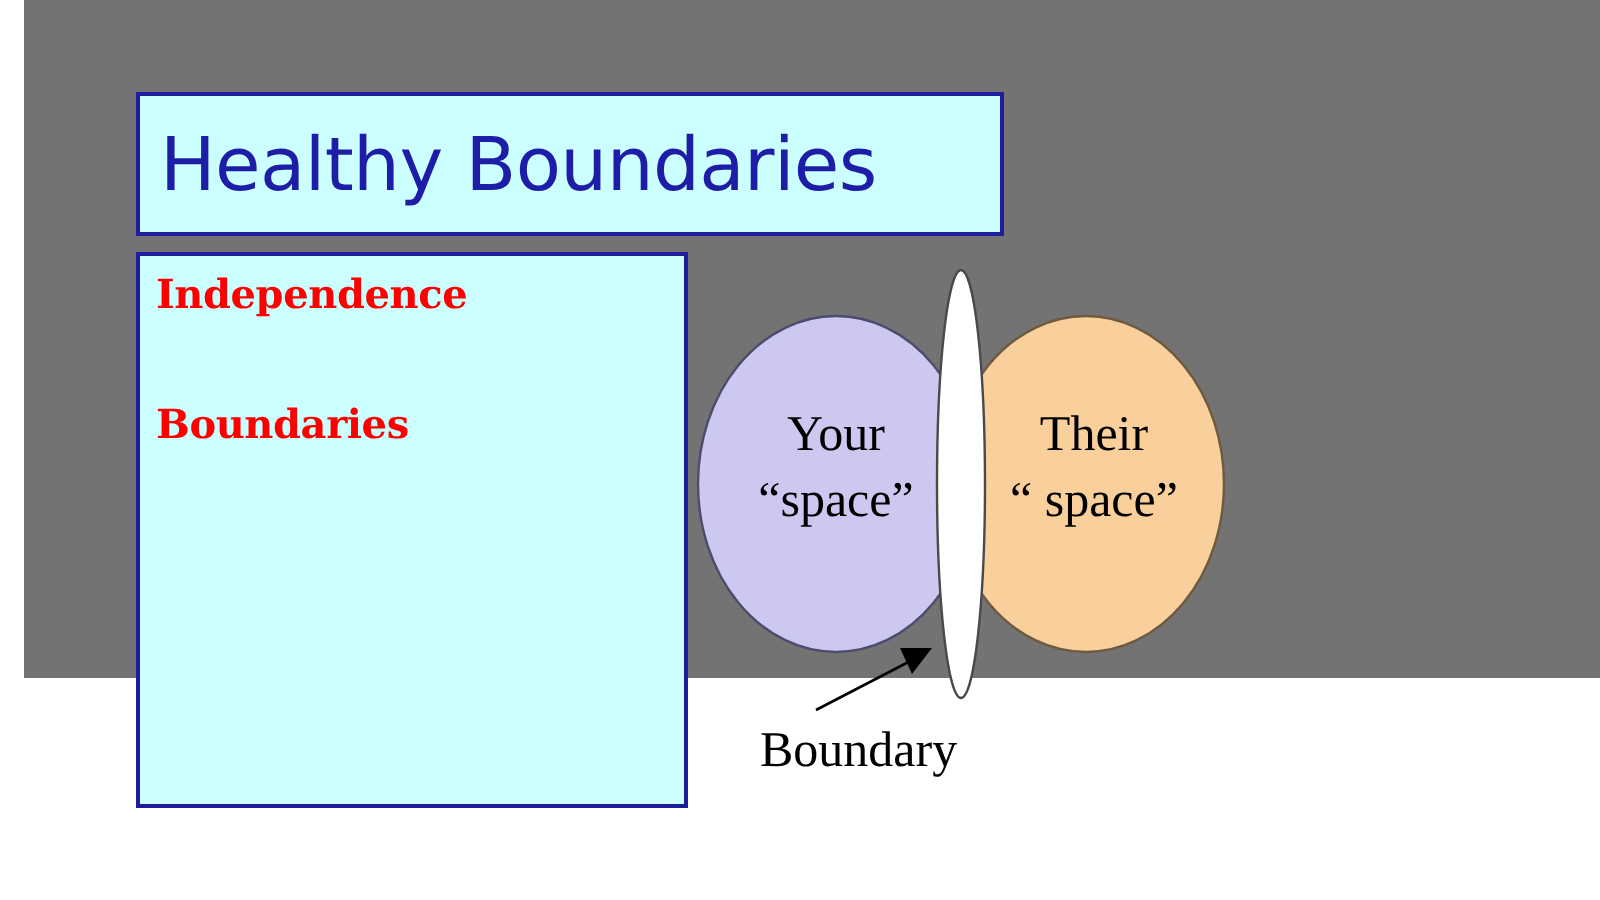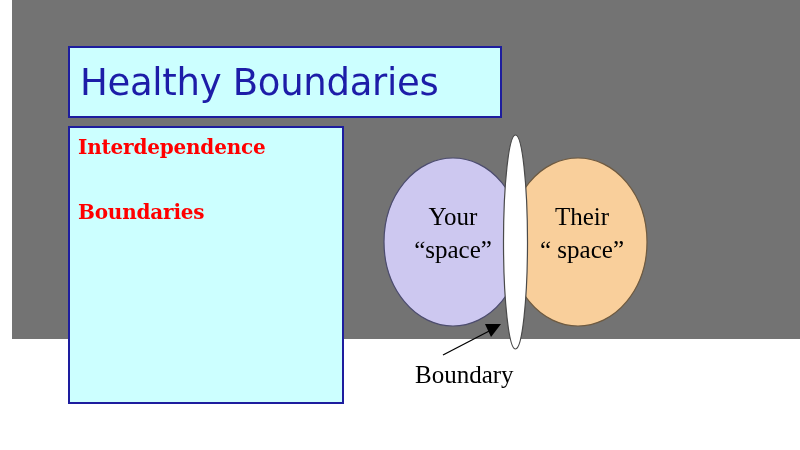--- a/index.html
+++ b/index.html
@@ -75,21 +75,20 @@
     letter-spacing: -0.2px;
   }
 
   
   .diagram {
     position: absolute;
     left: 330px;
     top: 125px;
     width: 290px;
     height: 275px;
-    margin-left: 35px;
   }
   .diagram svg {
     display: block;
   }
   .venn-label {
     font-family: "Liberation Serif", "DejaVu Serif", serif;
     fill: #000000;
     font-size: 25px;
   }
   .boundary-label {
@@ -102,21 +101,21 @@
 <body>
 
 <div class="slide">
 
   <div class="title-box">
     <div class="title-text">Healthy Boundaries</div>
   </div>
 
   <div class="content-box">
     <div class="bullet-list">
-      <div class="bullet-item">Interdependence</div>
+      <div class="bullet-item">Independence</div>
       <div class="bullet-item">Boundaries</div>
     </div>
   </div>
 
   <div class="diagram">
     <svg width="290" height="275" viewBox="0 0 290 275">
 
       <ellipse cx="76" cy="117" rx="69" ry="84" fill="#cdc8f0" stroke="#4c4c6e" stroke-width="1.2"></ellipse>
 
       <ellipse cx="201" cy="117" rx="69" ry="84" fill="#f9cf9b" stroke="#6e5a40" stroke-width="1.2"></ellipse>

